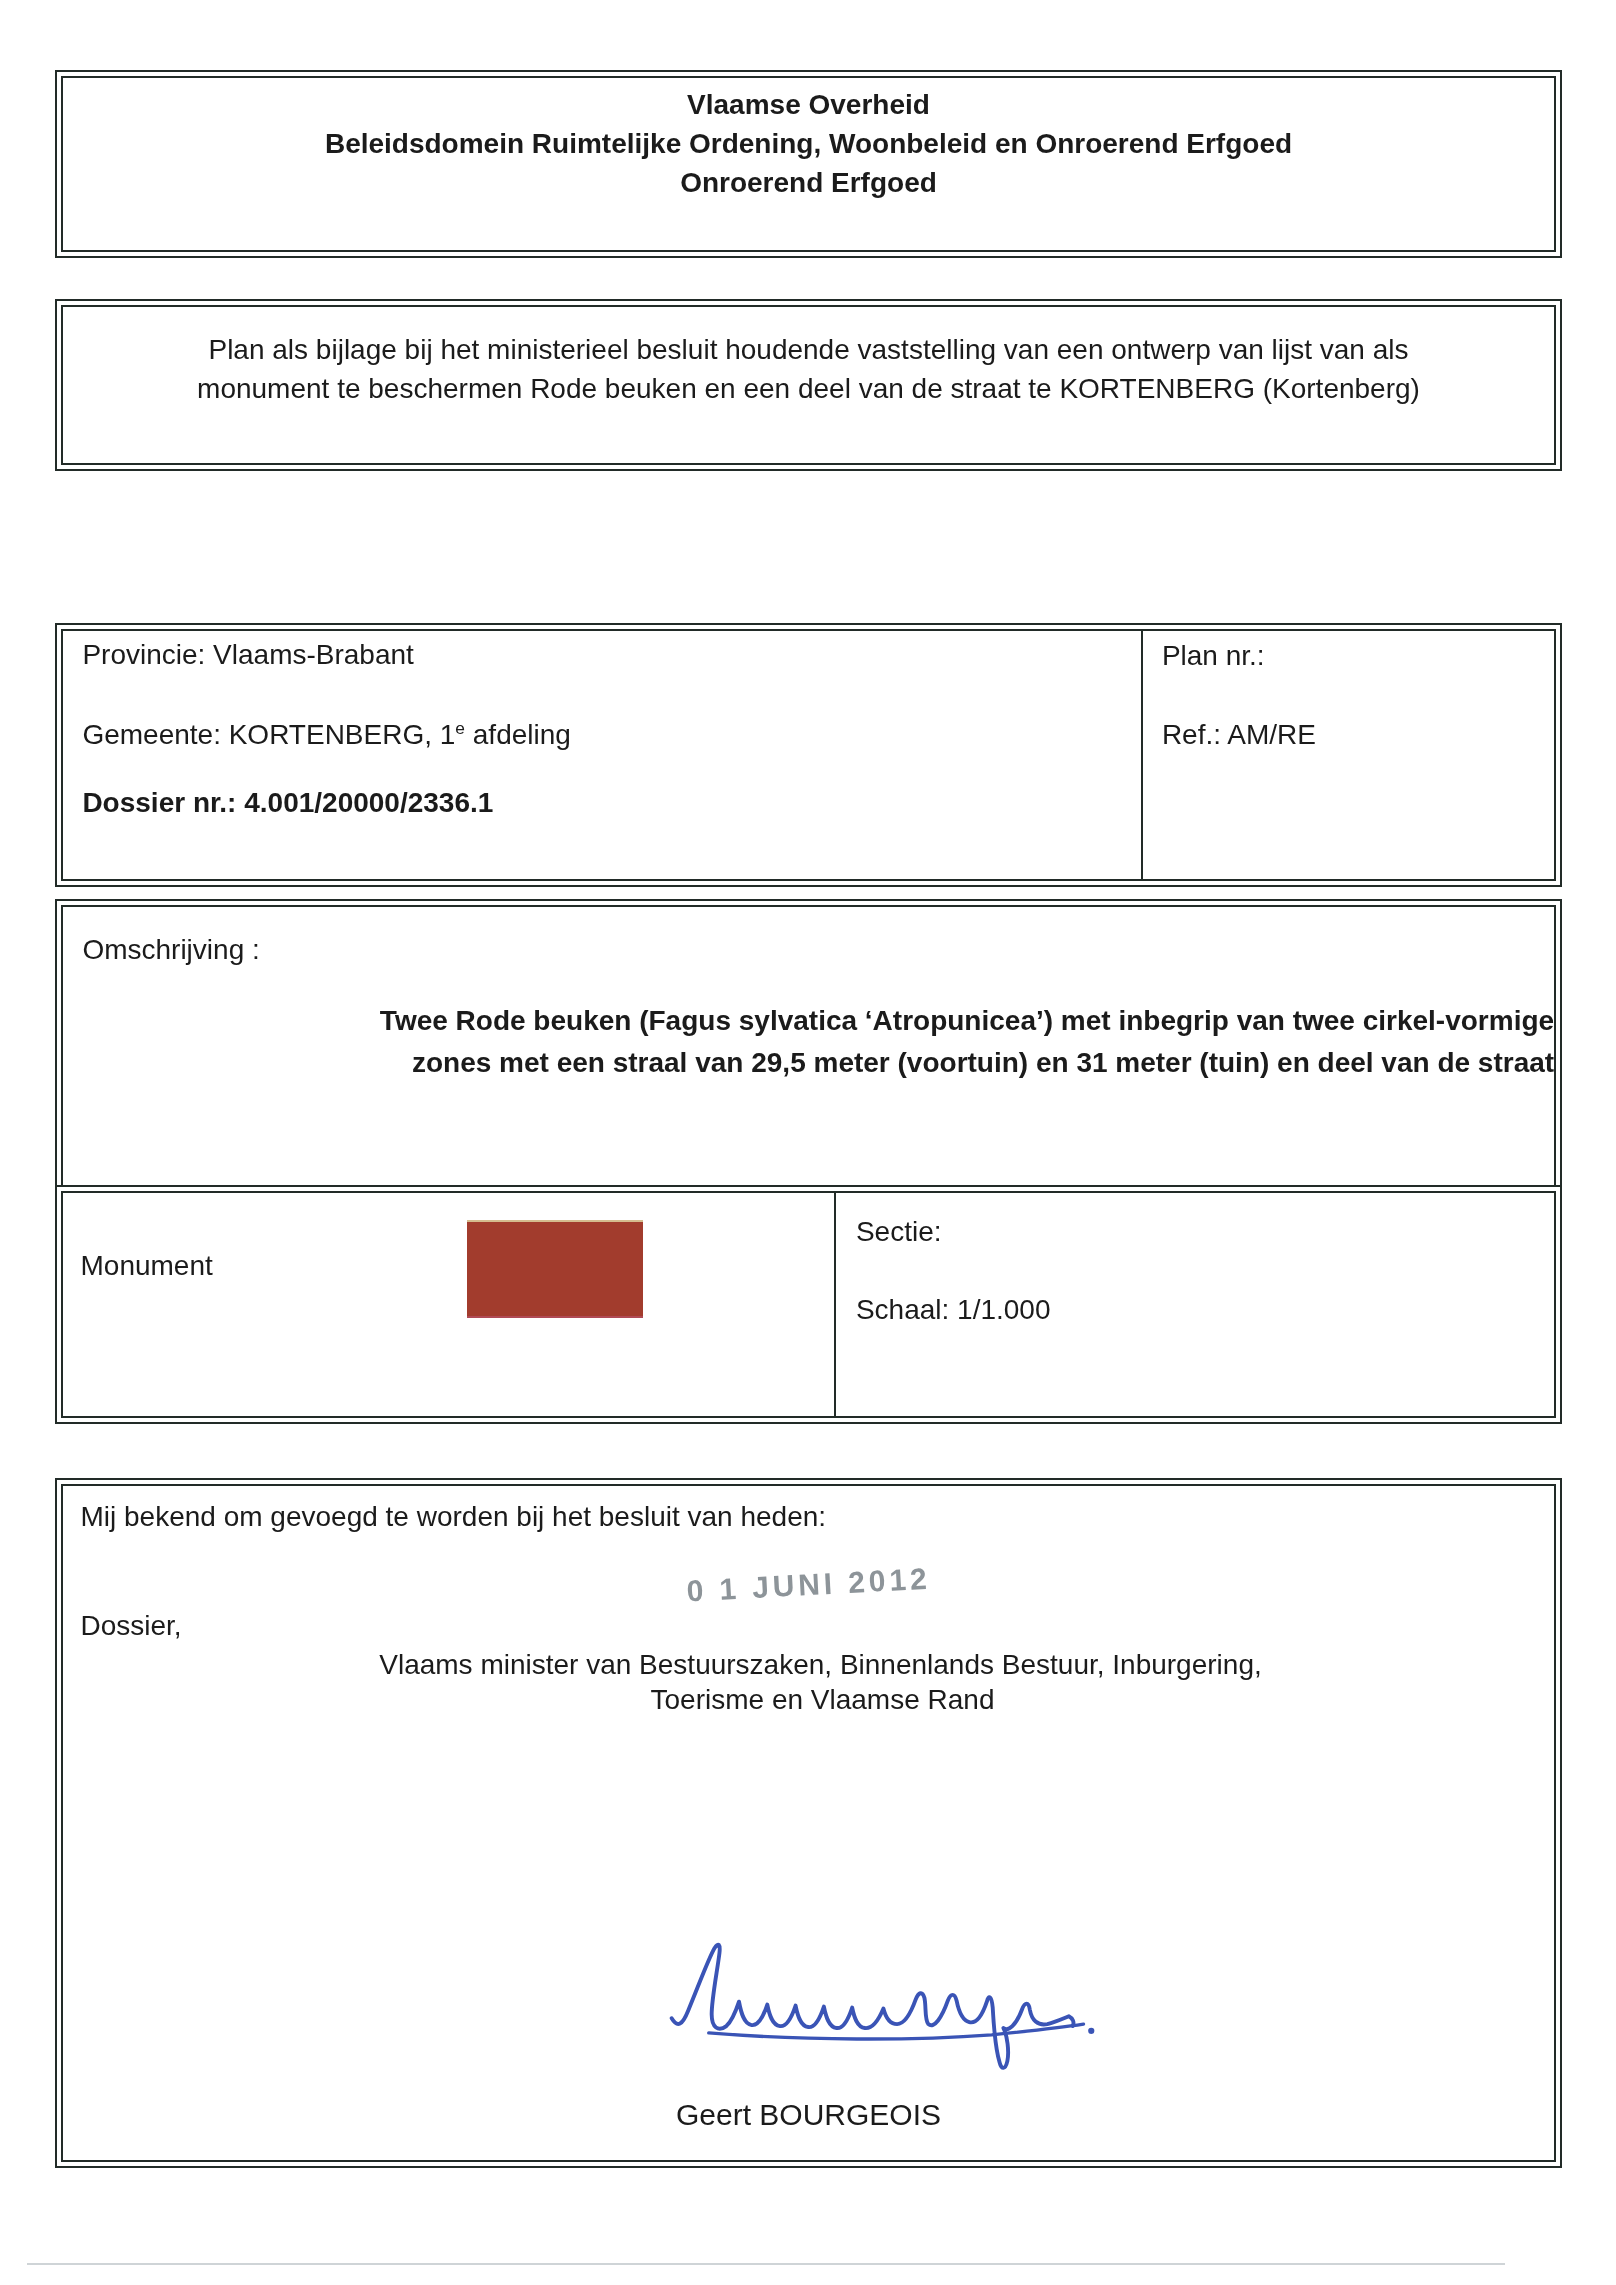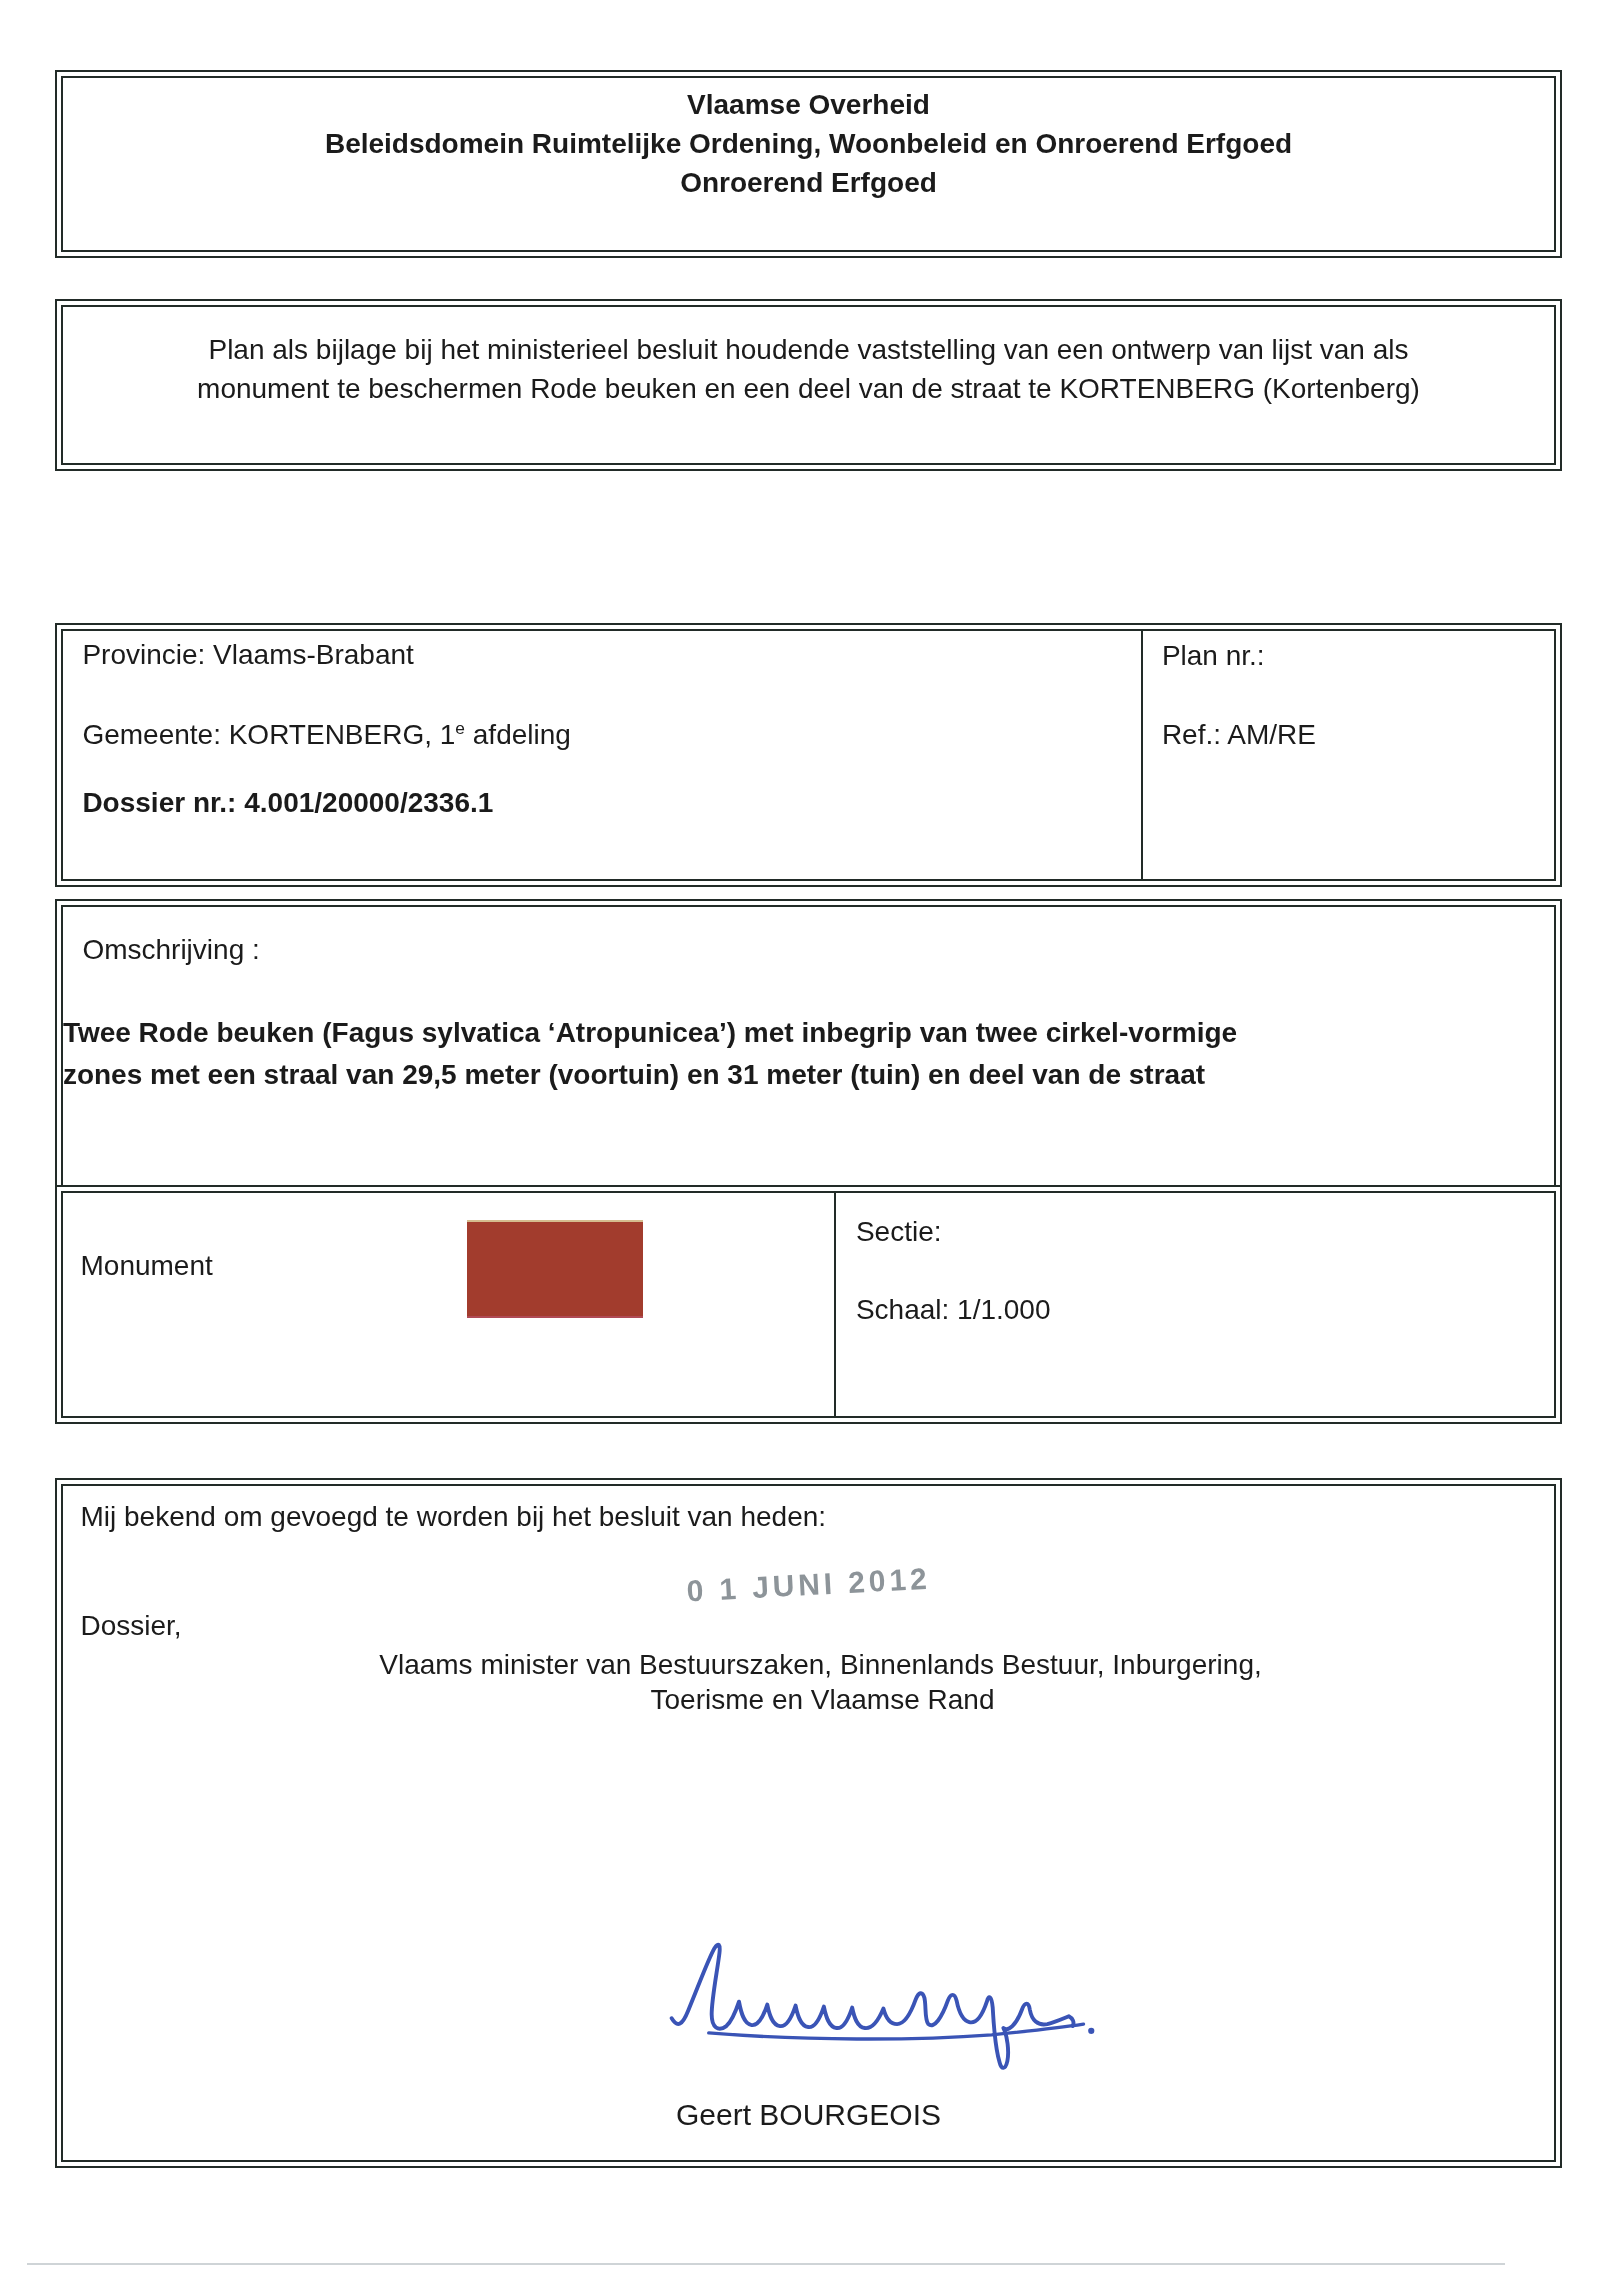--- a/index.html
+++ b/index.html
@@ -52,21 +52,21 @@
   
   .plan-note{padding-top:23.4px;text-align:center;}
   .plan-note div{font-size:28px;line-height:39px;}
 
   
   .divider-v{position:absolute;top:0;bottom:0;width:2px;background:var(--border);}
   .b3 .divider-v{left:1078px;}
   .b5 .divider-v{left:771px;}
 
   
-  .omschrijving-text{position:absolute;left:0;right:0;top:105px;text-align:left;}
+  .omschrijving-text{position:absolute;left:0;right:0;top:93px;text-align:right;}
   .omschrijving-text div{font-size:28px;line-height:42px;font-weight:bold;}
 
   
   .swatch{
     position:absolute;
     left:404px;top:27px;
     width:176px;height:98px;
     border-top:2.9px solid #d5bc8e;
     border-bottom:2.9px solid #b04a55;
     box-sizing:border-box;

